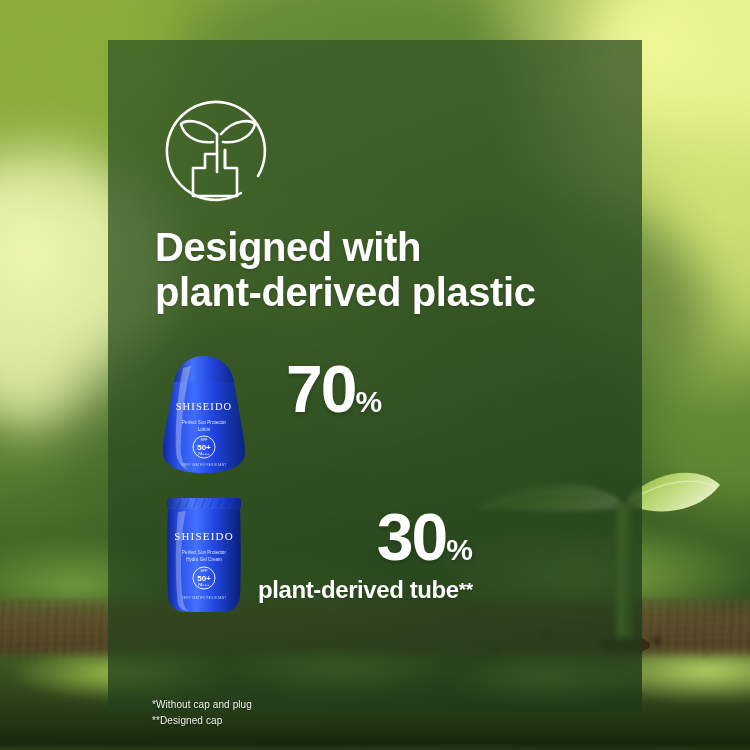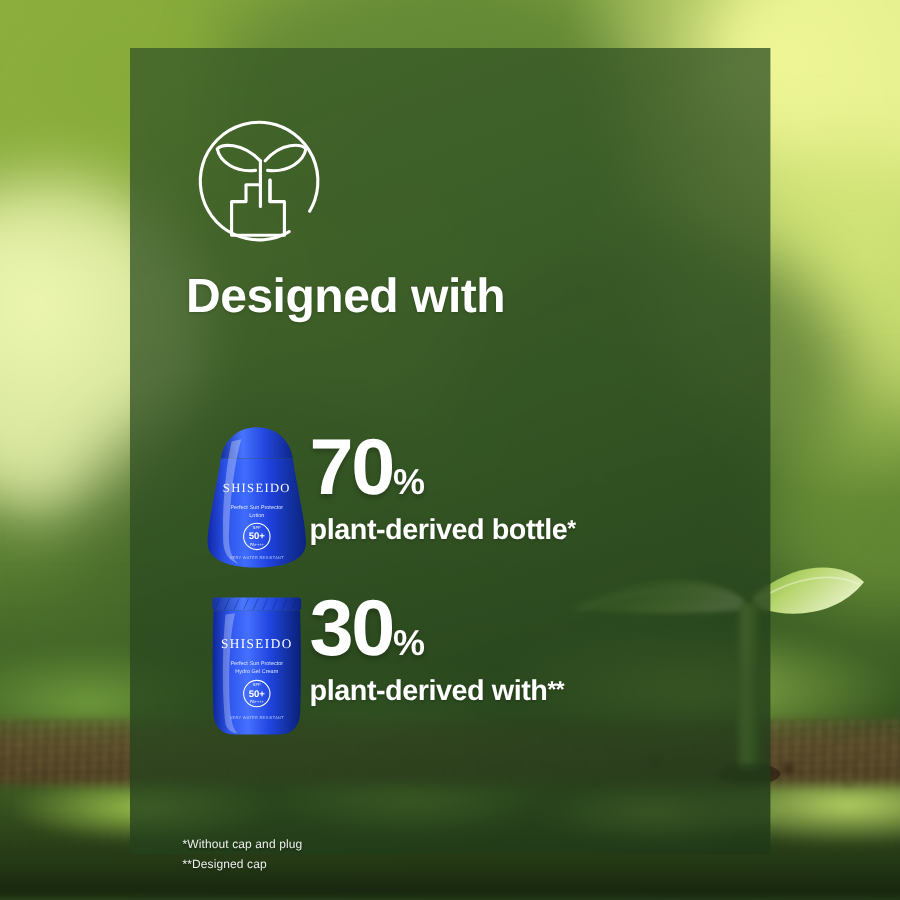--- a/index.html
+++ b/index.html
@@ -137,36 +137,37 @@
   }
   .headline .l2 { display: block; }
 
   
   .stat-row { position: absolute; left: 0; width: 100%; }
   .stat-70 { top: 312px; }
   .stat-30 { top: 452px; }
 
   .product {
     position: absolute;
-    left: 51px;
+    left: 41px;
     width: 110px;
   }
   .product svg { width: 100%; display: block; }
 
   .stat-text {
     position: absolute;
     left: 150px;
     color: #ffffff;
   }
   .stat-num {
     font-size: 66px;
     font-weight: 700;
     line-height: .96;
     letter-spacing: -2px;
     text-shadow: 0 2px 4px rgba(0,0,0,.25);
+    margin-left: 28px;
   }
   .stat-num .pct {
     font-size: 30px;
     font-weight: 700;
     letter-spacing: 0;
   }
   .stat-label {
     margin-top: 7px;
     font-size: 24px;
     font-weight: 700;
@@ -260,20 +261,21 @@
           <path d="M62 44 L62 82"></path>
 
           <path d="M62 64 L50 64 L50 78 L38 78 L38 106 L82 106 L82 78 L70 78 L70 60"></path>
 
           <path d="M70 60 L70 78"></path>
         </svg>
       </div>
 
       <div class="headline">
         <span>Designed with</span>
+        <span class="l2">plant-derived plastic</span>
       </div>
 
       <div class="stat-row stat-70">
 
         <div class="product" style="top:0;">
           <svg viewBox="0 0 110 125" xmlns="http://www.w3.org/2000/svg">
             <defs>
               <linearGradient id="botG" x1="0" y1="0" x2="1" y2="0">
                 <stop offset="0%" stop-color="#1028a8"></stop>
                 <stop offset="18%" stop-color="#2b52e8"></stop>
@@ -308,23 +310,20 @@
             <text x="55" y="97.5" text-anchor="middle" fill="#ffffff" font-family="Liberation Sans, sans-serif" font-size="8" font-weight="700">50+</text>
             <text x="55" y="103" text-anchor="middle" fill="#ffffff" font-family="Liberation Sans, sans-serif" font-size="3.2">PA++++</text>
             <text x="55" y="114" text-anchor="middle" fill="#bcd0ff" font-family="Liberation Sans, sans-serif" font-size="3.2" letter-spacing=".3">VERY WATER RESISTANT</text>
           </svg>
         </div>
 
         <div class="stat-text" style="top:6px;">
           <div class="stat-num">
             <span>70</span><span class="pct">%</span>
           </div>
-          <div class="stat-label">
-            <span>plant-derived bottle</span><span class="star">*</span>
-          </div>
         </div>
       </div>
 
       <div class="stat-row stat-30">
 
         <div class="product" style="top:0;">
           <svg viewBox="0 0 110 125" xmlns="http://www.w3.org/2000/svg">
             <defs>
               <linearGradient id="tubG" x1="0" y1="0" x2="1" y2="0">
                 <stop offset="0%" stop-color="#0e2699"></stop>
@@ -366,26 +365,26 @@
             <text x="55" y="69" text-anchor="middle" fill="#d9e4ff" font-family="Liberation Sans, sans-serif" font-size="4.6">Hydro Gel Cream</text>
 
             <circle cx="55" cy="86" r="11" fill="none" stroke="#ffffff" stroke-width="0.9"></circle>
             <text x="55" y="80" text-anchor="middle" fill="#ffffff" font-family="Liberation Sans, sans-serif" font-size="3.6">SPF</text>
             <text x="55" y="88.5" text-anchor="middle" fill="#ffffff" font-family="Liberation Sans, sans-serif" font-size="8" font-weight="700">50+</text>
             <text x="55" y="94" text-anchor="middle" fill="#ffffff" font-family="Liberation Sans, sans-serif" font-size="3.2">PA++++</text>
             <text x="55" y="107" text-anchor="middle" fill="#bcd0ff" font-family="Liberation Sans, sans-serif" font-size="3.2" letter-spacing=".3">VERY WATER RESISTANT</text>
           </svg>
         </div>
 
-        <div class="stat-text" style="top:0;">
+        <div class="stat-text" style="top:14px;text-align:right;">
           <div class="stat-num">
             <span>30</span><span class="pct">%</span>
           </div>
           <div class="stat-label">
-            <span>plant-derived with</span><span class="star">**</span>
+            <span>plant-derived tube</span><span class="star">**</span>
           </div>
         </div>
       </div>
 
       <div class="footnotes">
         <div>*Without cap and plug</div>
         <div>**Designed cap</div>
       </div>
 
     </div>

